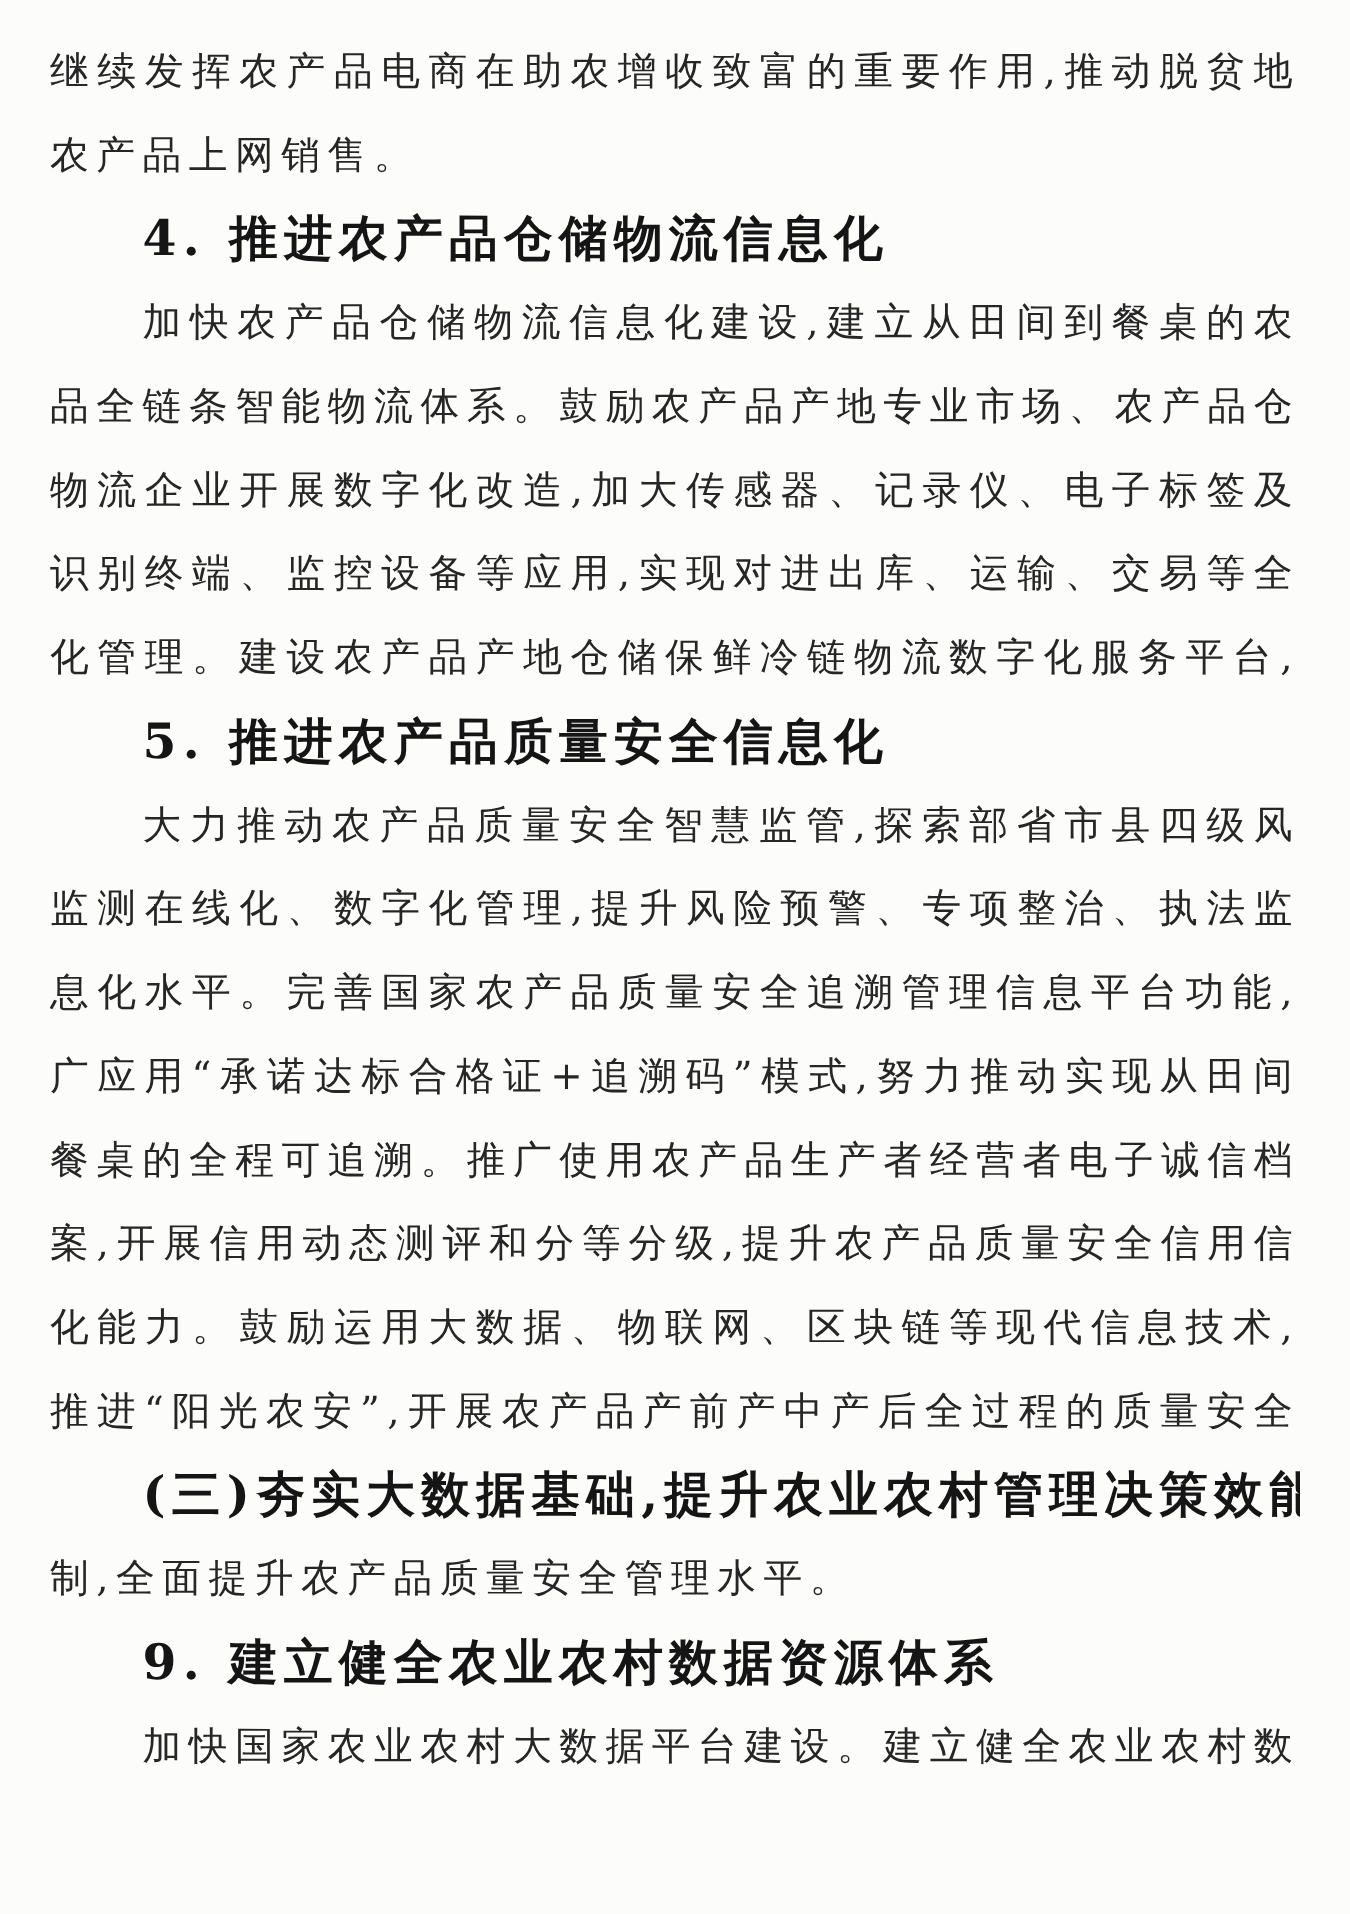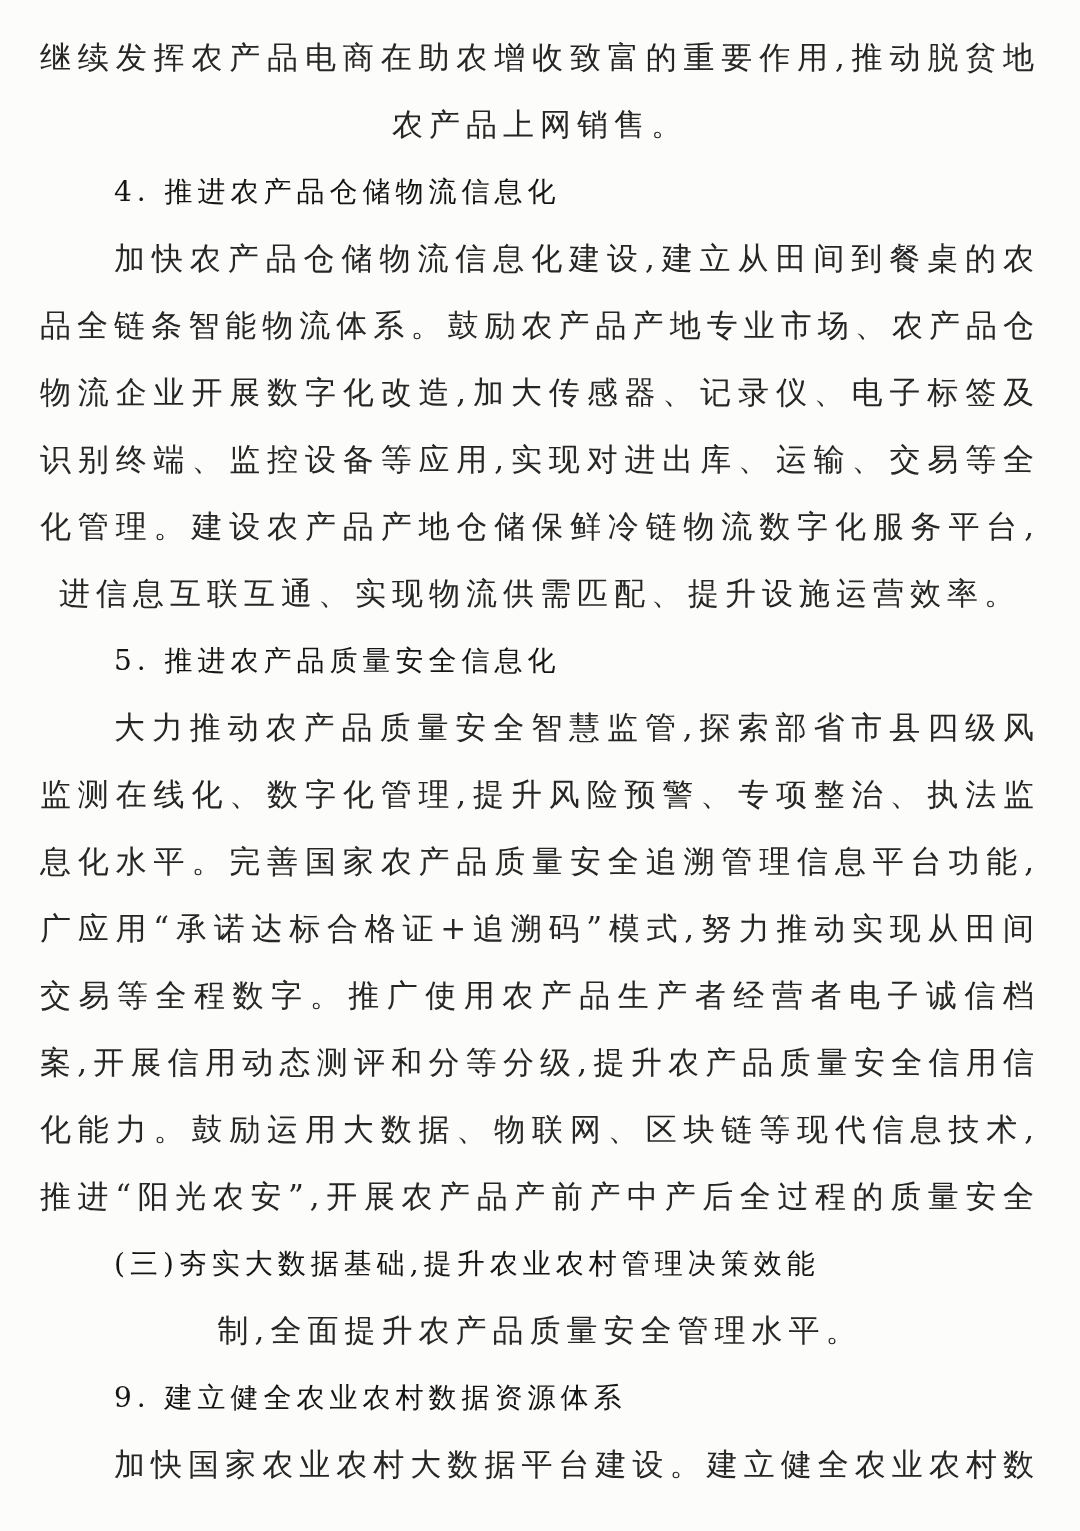--- a/index.html
+++ b/index.html
@@ -25,25 +25,24 @@
     height: 67px;
     line-height: 67px;
     overflow: hidden;
     white-space: nowrap;
   }
   .line.body {
     font-size: 31px;
     font-weight: 400;
     letter-spacing: 6px;
     color: #262626;
-    text-align: center;
   }
   .line.heading {
-    font-size: 28px;
-    font-weight: 400;
+    font-size: 39px;
+    font-weight: 700;
     letter-spacing: 5px;
     color: #151515;
   }
   .line.indent {
     padding-left: 74px;
   }
   
   .line.fill {
     white-space: normal;
     text-align: justify;
@@ -57,27 +56,26 @@
 <main class="page">
   <section id="text-body">
       <div class="line body fill">继续发挥农产品电商在助农增收致富的重要作用,推动脱贫地区</div>
       <div class="line body">农产品上网销售。</div>
       <div class="line heading indent">4. 推进农产品仓储物流信息化</div>
       <div class="line body indent fill">加快农产品仓储物流信息化建设,建立从田间到餐桌的农产</div>
       <div class="line body fill">品全链条智能物流体系。鼓励农产品产地专业市场、农产品仓储</div>
       <div class="line body fill">物流企业开展数字化改造,加大传感器、记录仪、电子标签及自动</div>
       <div class="line body fill">识别终端、监控设备等应用,实现对进出库、运输、交易等全程数字</div>
       <div class="line body fill">化管理。建设农产品产地仓储保鲜冷链物流数字化服务平台,促</div>
-      <div class="line body">进信息互联互通、实现物流供需匹配、提升设施运营效率。</div>
       <div class="line heading indent">5. 推进农产品质量安全信息化</div>
       <div class="line body indent fill">大力推动农产品质量安全智慧监管,探索部省市县四级风险</div>
       <div class="line body fill">监测在线化、数字化管理,提升风险预警、专项整治、执法监管的信</div>
       <div class="line body fill">息化水平。完善国家农产品质量安全追溯管理信息平台功能,推</div>
       <div class="line body fill">广应用“承诺达标合格证+追溯码”模式,努力推动实现从田间到</div>
-      <div class="line body fill">交易等全程数字。推广使用农产品生产者经营者电子诚信档</div>
+      <div class="line body fill">餐桌的全程可追溯。推广使用农产品生产者经营者电子诚信档</div>
       <div class="line body fill">案,开展信用动态测评和分等分级,提升农产品质量安全信用信息</div>
       <div class="line body fill">化能力。鼓励运用大数据、物联网、区块链等现代信息技术,探索</div>
       <div class="line body fill">推进“阳光农安”,开展农产品产前产中产后全过程的质量安全控</div>
       <div class="line heading indent">(三)夯实大数据基础,提升农业农村管理决策效能</div>
       <div class="line body">制,全面提升农产品质量安全管理水平。</div>
       <div class="line heading indent">9. 建立健全农业农村数据资源体系</div>
       <div class="line body indent fill">加快国家农业农村大数据平台建设。建立健全农业农村数据</div>
     </section>
 </main>
 

